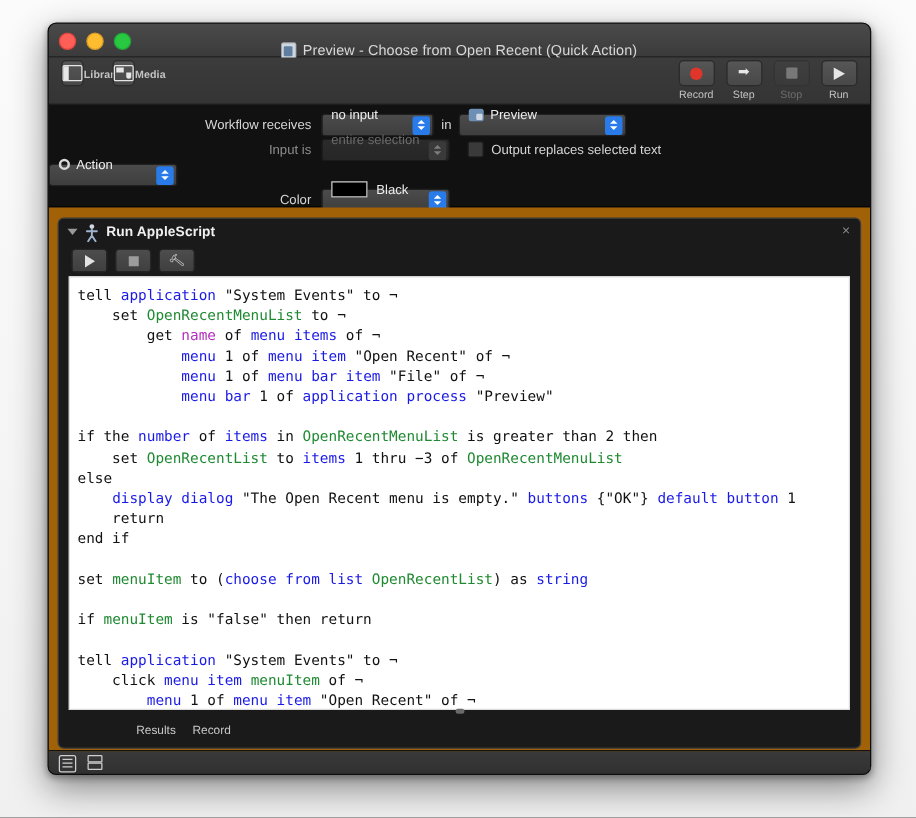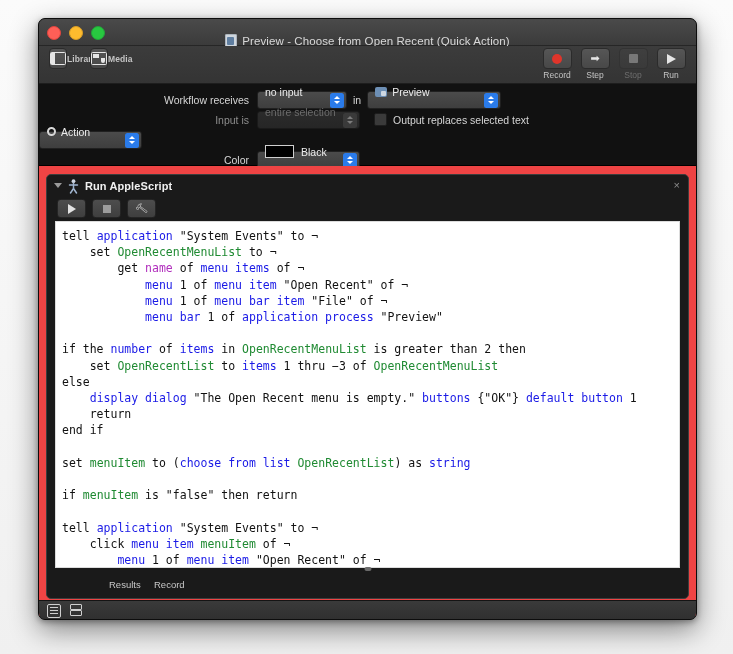--- a/index.html
+++ b/index.html
@@ -117,21 +117,21 @@
   .pw-c{width:103px;}
   .in-word{font-size:10.5px;color:#d6d6d6;margin:0 6px;}
   .mini-icon{width:12px;height:10px;margin-right:5px;border-radius:2px;background:#6d8fb5;position:relative;flex:none;}
   .mini-icon:after{content:"";position:absolute;right:1px;bottom:1px;width:5px;height:5px;background:#cfd8e2;border-radius:1px;}
   .gear{width:9px;height:9px;margin-right:5px;border-radius:50%;border:2px solid #d8d8d8;box-sizing:border-box;flex:none;}
   .swatch{width:27px;height:11px;background:#000;border:.5px solid #cfcfcf;margin-right:7px;flex:none;}
   .checkbox{width:11px;height:11px;border-radius:2px;background:#3a3a3a;border:.5px solid #1d1d1d;margin-right:6px;flex:none;}
   .chk-label{font-size:10.5px;color:#d6d6d6;}
 
   
-  .canvas{position:relative;height:450px;background:#ef4444;padding:8px 7px 0 7px;box-sizing:border-box;}
+  .canvas{position:relative;height:450px;background:#a16207;padding:8px 7px 0 7px;box-sizing:border-box;}
   .action{
     position:relative;background:#1a1a1a;border:1px solid #3d3d3d;border-radius:5px;
     height:425px;box-sizing:border-box;overflow:hidden;
   }
   .act-head{position:relative;height:22px;}
   .disc{
     position:absolute;left:7px;top:8px;width:0;height:0;
     border-left:4px solid transparent;border-right:4px solid transparent;border-top:5px solid #9a9a9a;
   }
   .act-icon{

